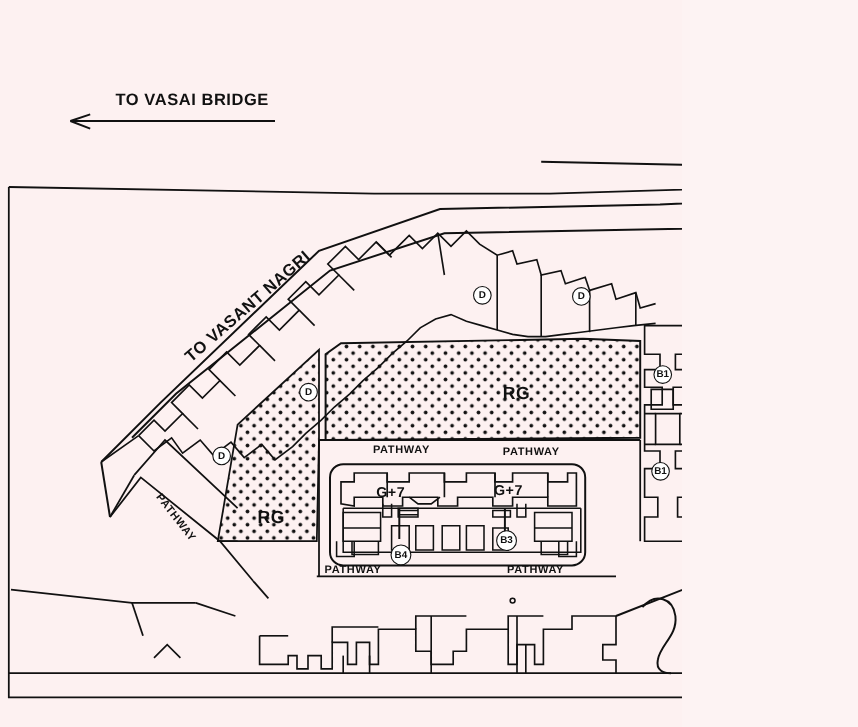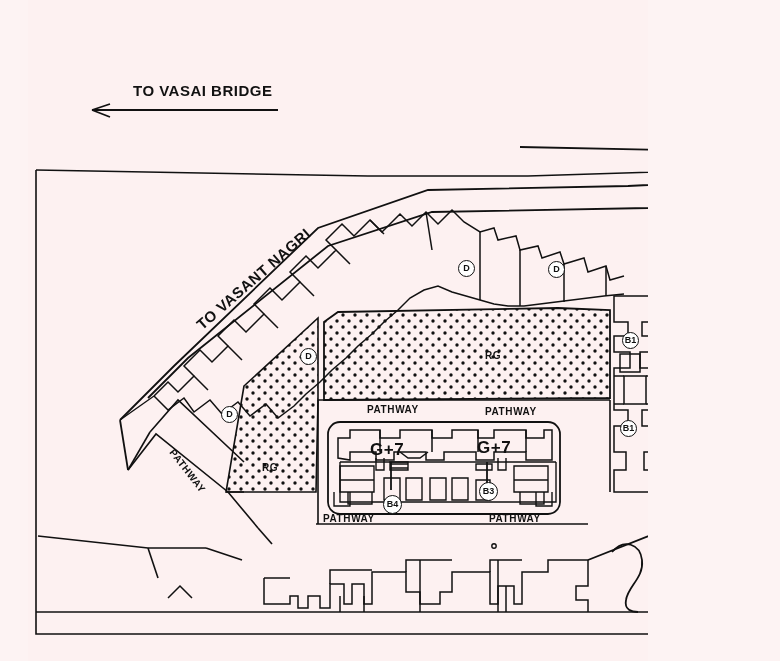--- a/index.html
+++ b/index.html
@@ -2,37 +2,36 @@
 <html><head>
 <meta charset="utf-8">
 <style>
   html,body{margin:0;padding:0;background:#fdf3f3;}
   body{font-family:"Liberation Sans",sans-serif;}
   #page{
     position:relative;
     width:620px;height:661px;
     background:#fdf1f1;
     overflow:hidden;
-    margin-left:28px;
   }
   #paper{
     position:absolute;left:0;top:0;width:780px;height:661px;
   }
   svg{position:absolute;left:0;top:0;}
   .lbl{
     position:absolute;
     color:#111;
     white-space:nowrap;
     font-family:"Liberation Sans",sans-serif;
     letter-spacing:0.5px;
   }
   .lbl-big{font-size:15px;font-weight:700;transform-origin:left top;}
   .lbl-small{font-size:10px;font-weight:700;letter-spacing:0.6px;}
-  .lbl-rg{font-size:10px;font-weight:700;}
-  .lbl-gp{font-size:17px;font-weight:700;}
+  .lbl-rg{font-size:16px;font-weight:700;}
+  .lbl-gp{font-size:13px;font-weight:700;}
   .marker{
     position:absolute;
     width:17px;height:17px;border:1.3px solid #111;border-radius:50%;
     font-size:9px;font-weight:700;color:#111;
     display:flex;align-items:center;justify-content:center;
     background:#fff;
     line-height:1;
   }
   .marker.sm{width:15px;height:15px;font-size:9px;}
 </style>

